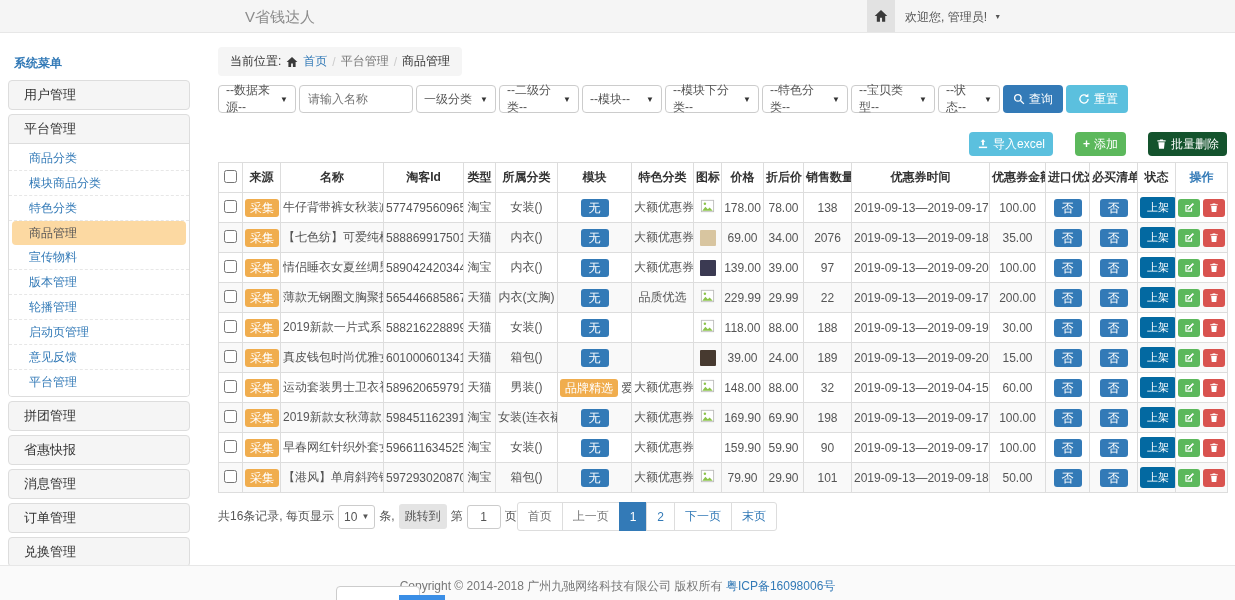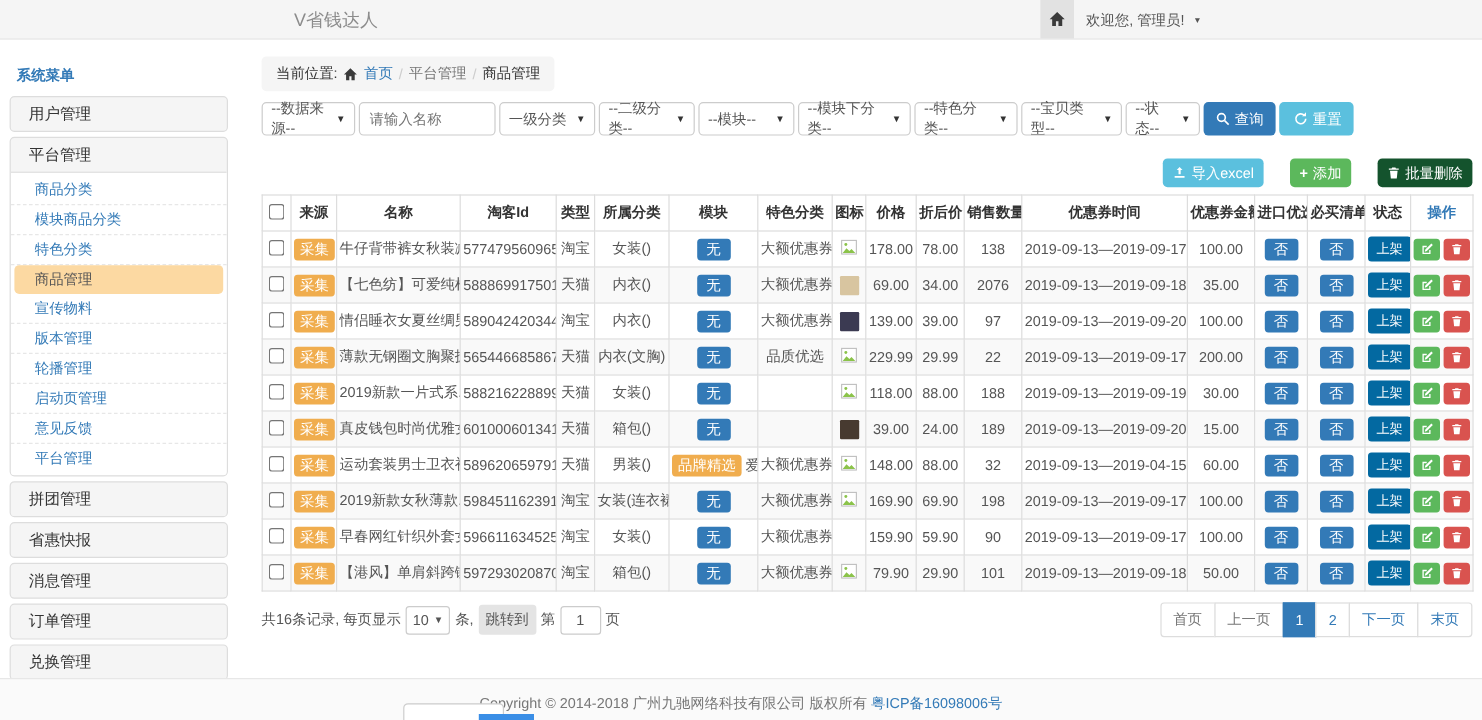--- a/index.html
+++ b/index.html
@@ -67,21 +67,21 @@
   .badge.orange{ background:#f0ad4e; }
   .badge.blue{ background:#337ab7; padding:3px 8px; cursor:pointer;}
   .btn-status{ background:#0369a1; color:#fff; border:none; border-radius:3px;
     font-size:11px; padding:3px 7px; cursor:pointer; font-family:inherit;}
   .mini-btn{ display:inline-flex; align-items:center; justify-content:center;
     width:22px; height:18px; border:none; border-radius:3px; cursor:pointer; vertical-align:middle;}
   .mini-btn.green{ background:#5cb85c; }
   .mini-btn.red{ background:#d9534f; margin-left:3px;}
   .thumb{ display:inline-block; width:16px; height:16px; border-radius:1px; vertical-align:middle;}
   
-  .pg-row{ display:flex; justify-content:space-between; align-items:center; margin-top:9px; }
+  .pg-row{ display:flex; align-items:center; margin-top:9px; }
   .pg-left{ display:flex; align-items:center; gap:4px; color:#555; }
   .mini-sel{ display:inline-flex; align-items:center; border:1px solid #ccc; border-radius:3px;
     height:24px; padding:0 5px; background:#fff; cursor:pointer; gap:4px;}
   .mini-sel .caret{ font-size:8px; }
   .jump-chip{ background:#e4e4e4; border-radius:3px; padding:4px 6px; color:#555; cursor:pointer;}
   .jump-input{ width:34px; height:24px; border:1px solid #ccc; border-radius:3px;
     text-align:center; font-size:12px; color:#555; font-family:inherit;}
   .pg-right{ display:flex; }
   .pg-btn{ border:1px solid #ddd; background:#fff; color:#337ab7; font-size:12px;
     padding:5px 10px; cursor:pointer; margin-left:-1px; font-family:inherit;}

